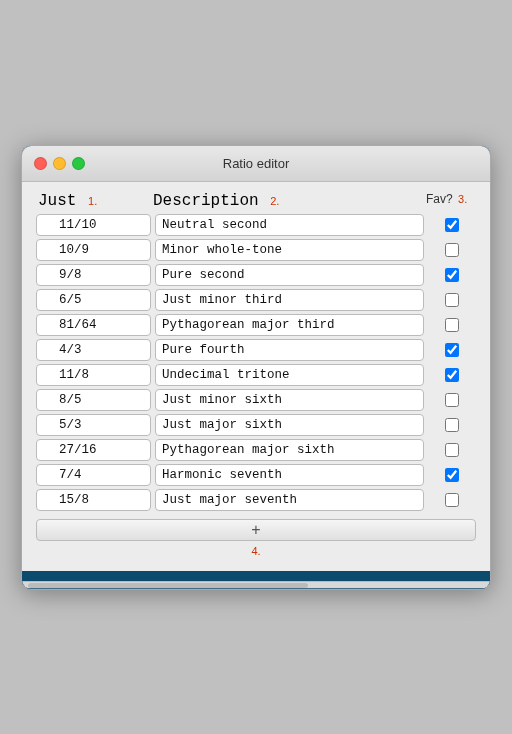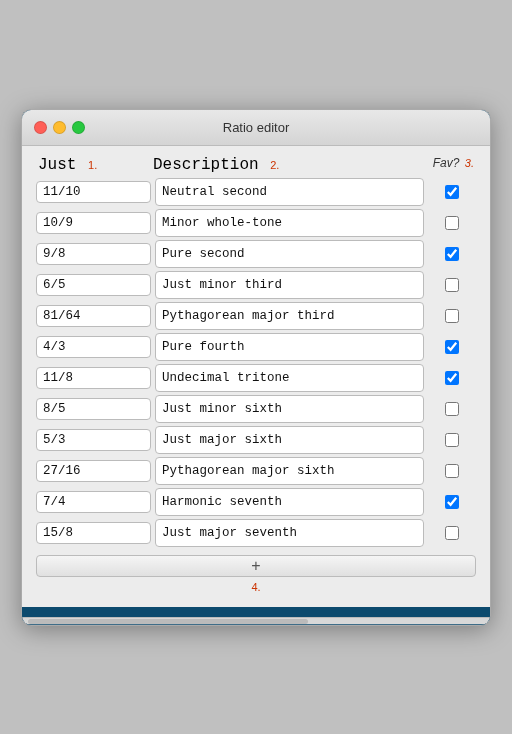--- a/index.html
+++ b/index.html
@@ -64,47 +64,46 @@
       font-size: 12px;
       color: #333;
       font-family: -apple-system, BlinkMacSystemFont, sans-serif;
     }
     .col-header.num {
       color: #cc3300;
       font-size: 11px;
       margin-left: 2px;
     }
     .col-header.fav {
-      text-align: right;
-      font-style: italic;
+      text-align: left;
     }
     .rows-container {
       display: flex;
       flex-direction: column;
       gap: 3px;
     }
     .row {
       display: grid;
       grid-template-columns: 115px 1fr 48px;
       align-items: center;
       gap: 4px;
     }
     .ratio-input {
       height: 22px;
       background: white;
       border: 1px solid #bbb;
       border-radius: 4px;
-      padding: 0 6px;
+      padding: 0 22px;
       font-family: 'Courier New', Courier, monospace;
       font-size: 12.5px;
       color: #111;
       outline: none;
     }
     .desc-input {
-      height: 28px;
+      height: 22px;
       background: white;
       border: 1px solid #bbb;
       border-radius: 4px;
       padding: 0 6px;
       font-family: 'Courier New', Courier, monospace;
       font-size: 12.5px;
       color: #111;
       outline: none;
     }
     .fav-cell {

